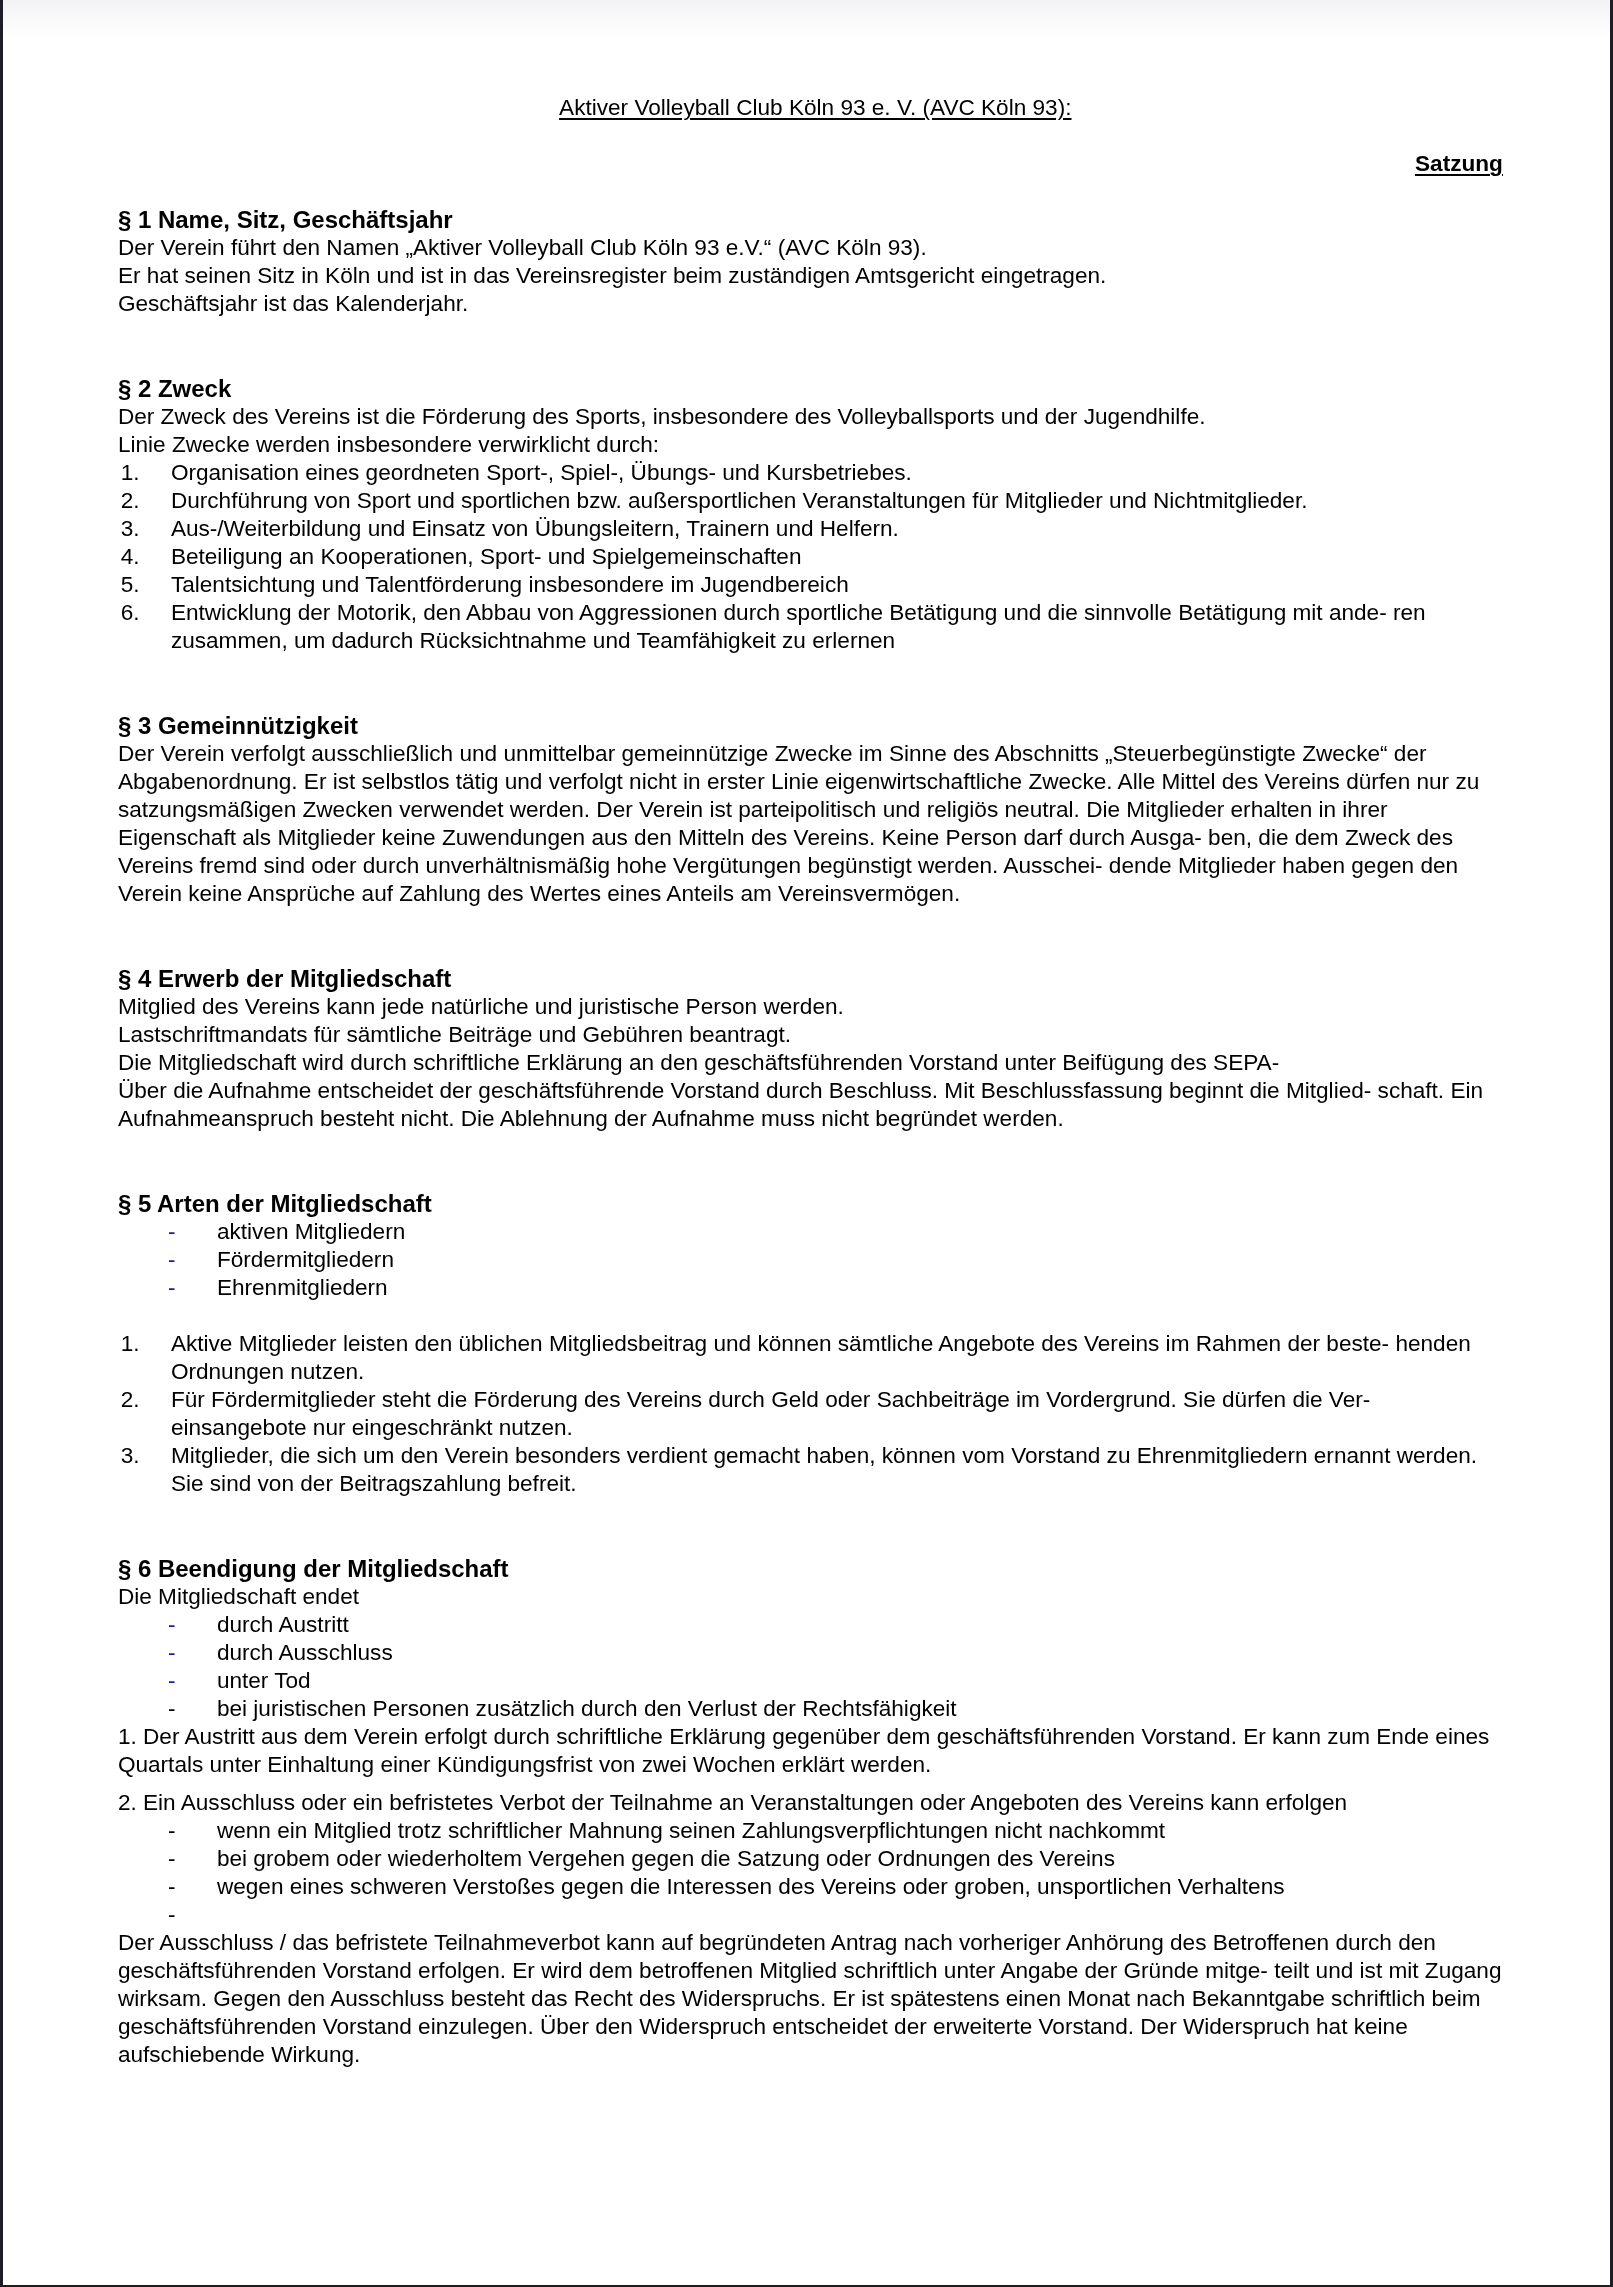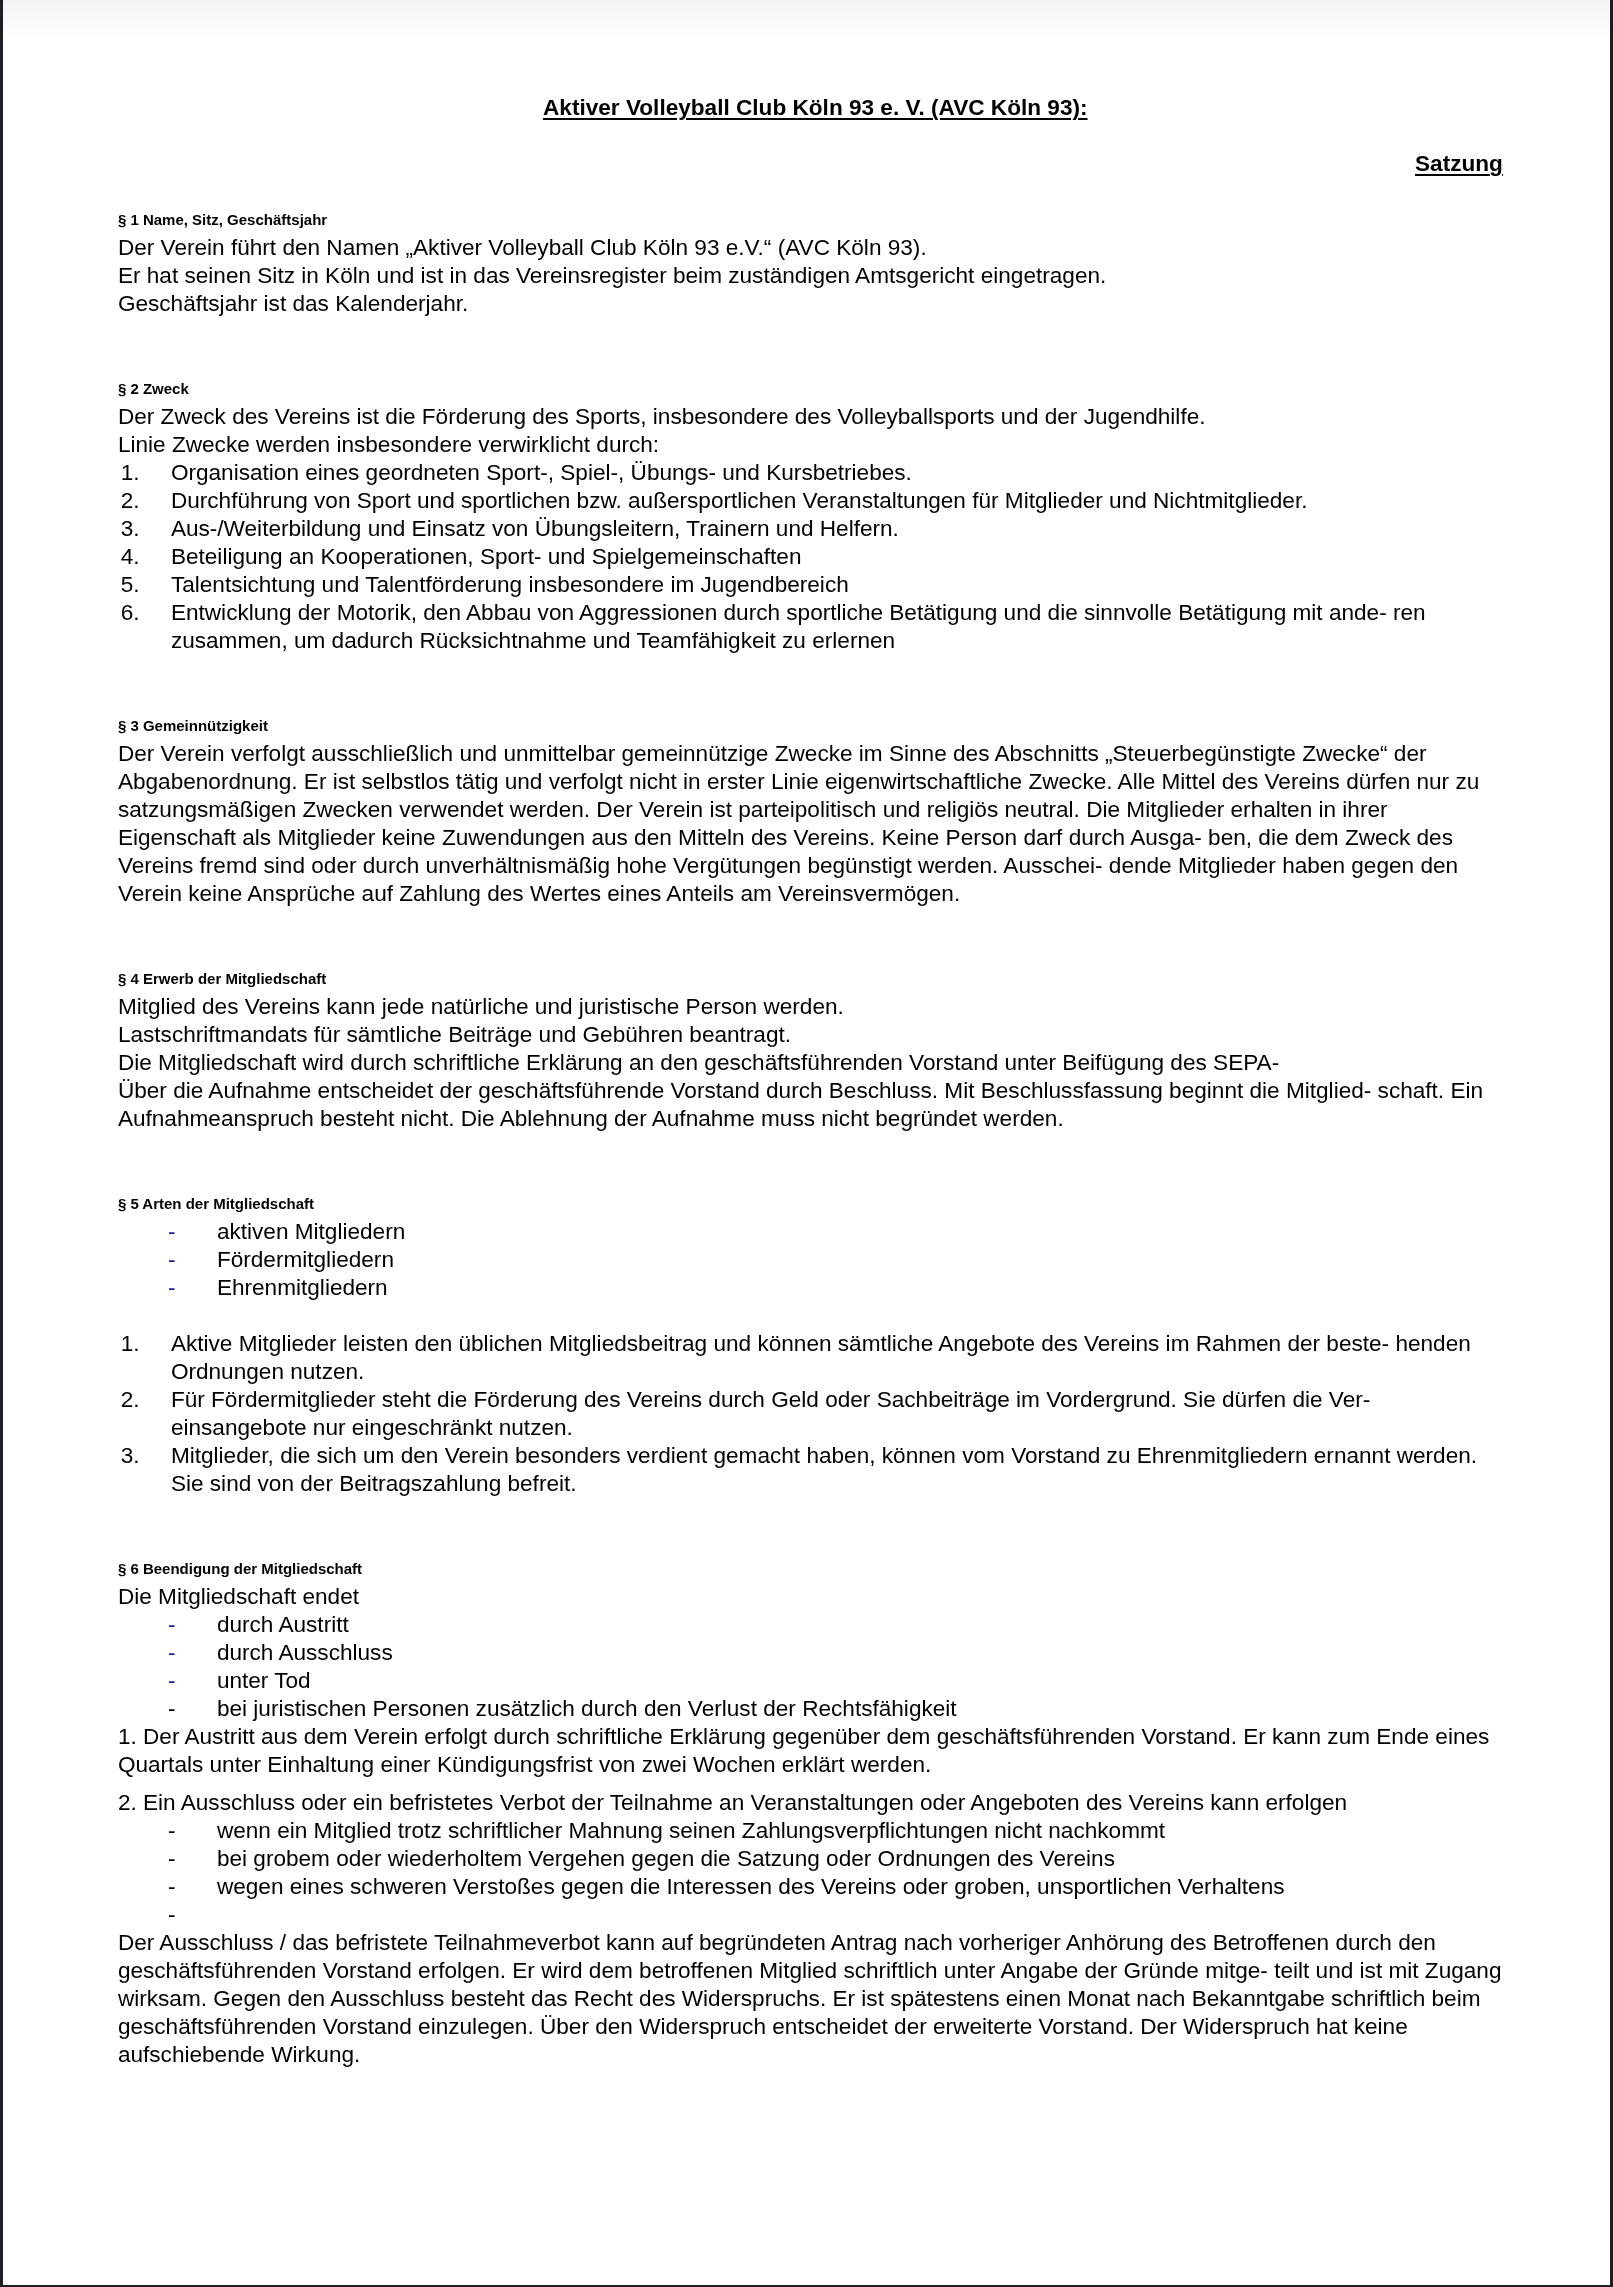--- a/index.html
+++ b/index.html
@@ -27,21 +27,21 @@
       position: absolute;
       left: 115px;
       top: 94px;
       width: 1385px;
       color: #000;
       font-size: 22.6px;
       line-height: 28px;
     }
     .title {
       text-align: center;
-      font-weight: bold;
+      font-weight: normal;
       text-decoration: underline;
       text-underline-offset: 2.9px;
       text-decoration-thickness: 2px;
       margin: 0;
       padding-left: 9.8px;
       height: 28px;
     }
     .subtitle {
       text-align: right;
       font-weight: bold;
@@ -49,21 +49,21 @@
       text-underline-offset: 2.9px;
       text-decoration-thickness: 2px;
       margin: 28px 0 0 0;
       padding-left: 9.8px;
       height: 28px;
     }
     .section {
       margin: 0;
     }
     .section h2 {
-      font-size: 15px;
+      font-size: 24px;
       line-height: 28px;
       font-weight: bold;
       margin: 0;
     }
     .para {
       margin: 0;
     }
     .numlist {
       margin: 0;
       padding: 0;

